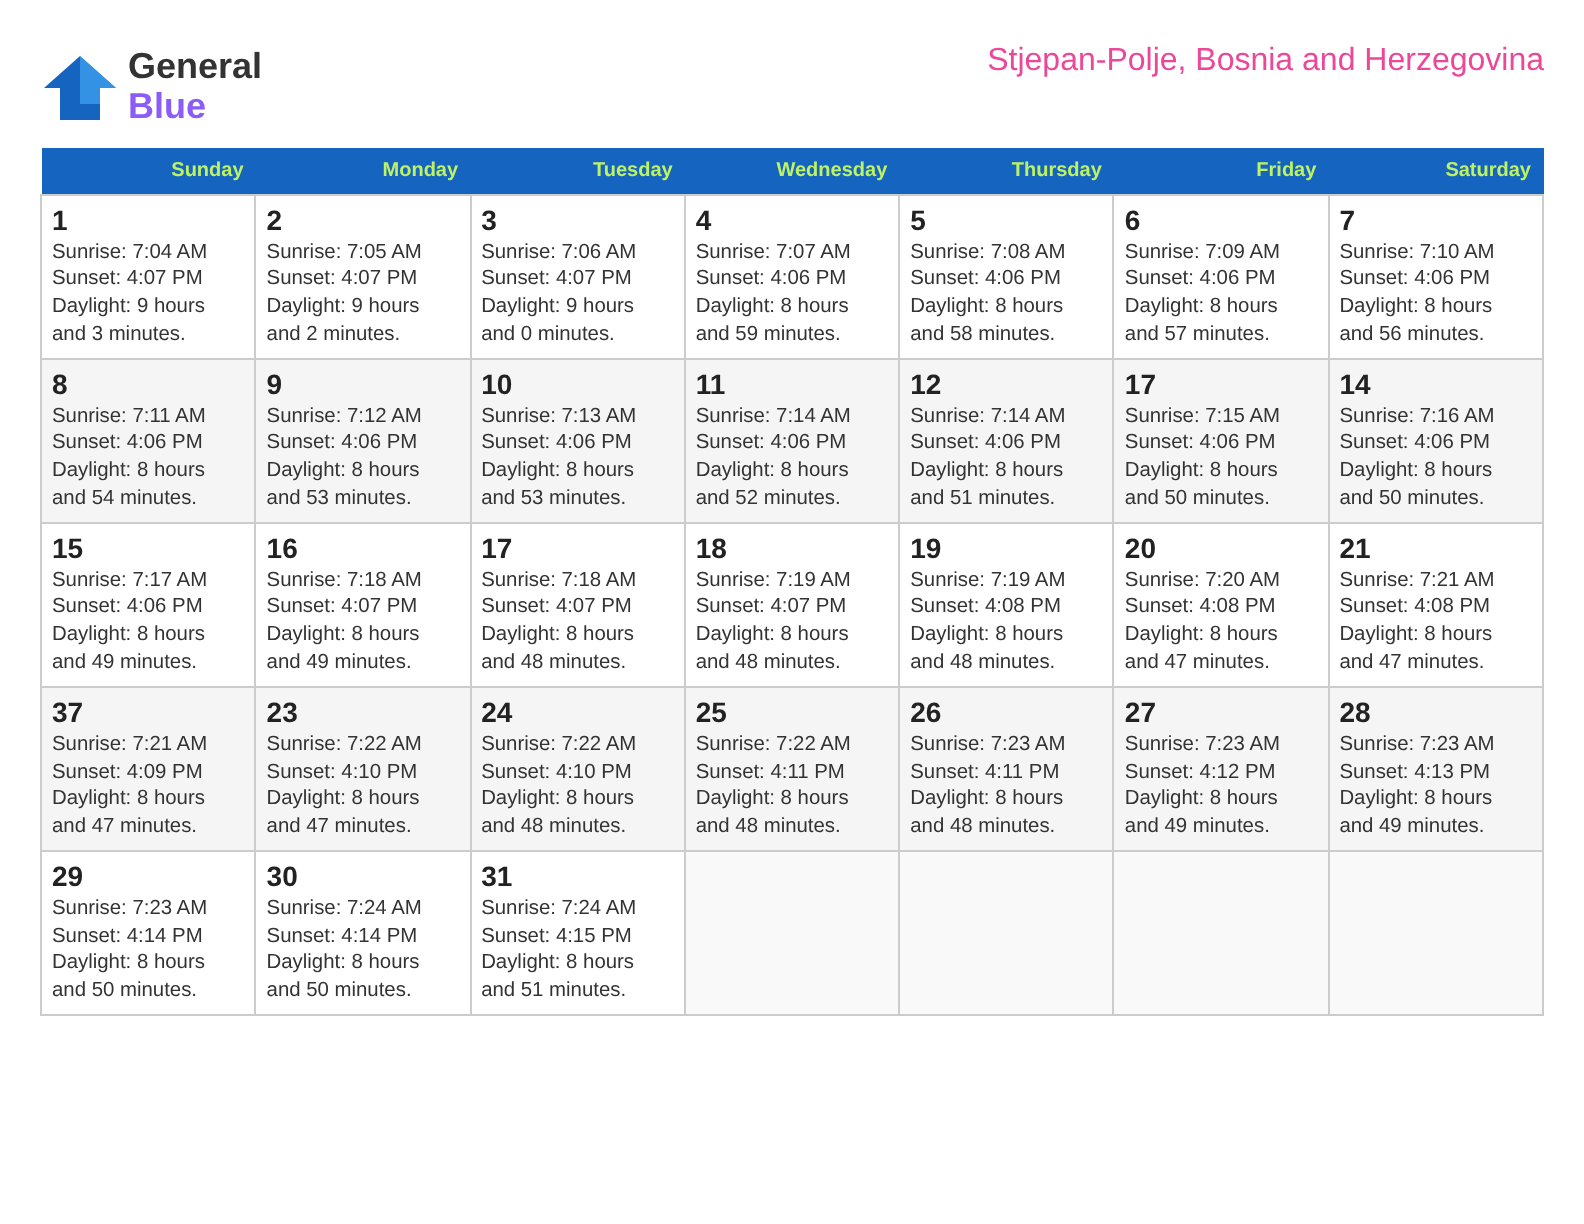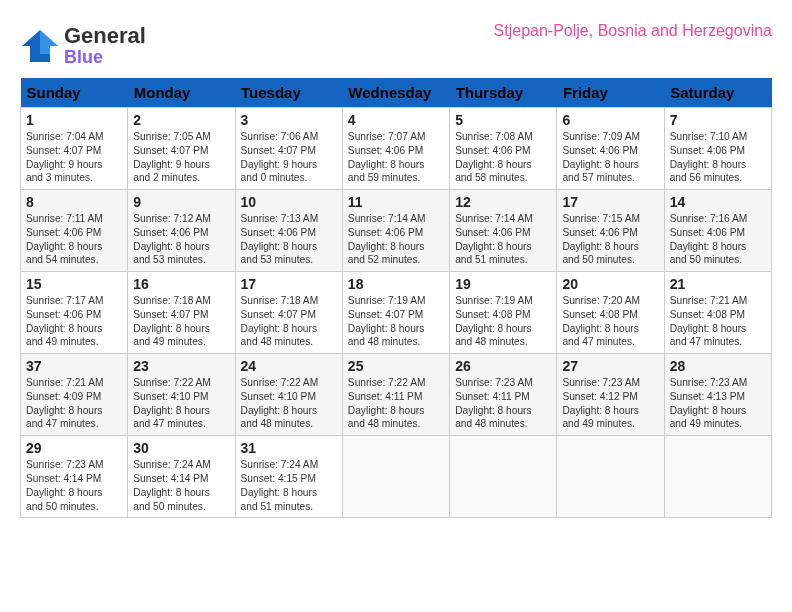--- a/index.html
+++ b/index.html
@@ -24,21 +24,21 @@
       display: flex;
       align-items: center;
       margin-top: 4px;
     }
     .logo-text {
       display: flex;
       flex-direction: column;
       line-height: 1.1;
     }
     .logo-general {
-      font-size: 22px;
+      font-size: 18px;
       font-weight: bold;
       color: #333;
     }
     .logo-blue {
       font-size: 18px;
       font-weight: bold;
       color: #8b5cf6;
     }
     .logo-icon {
       width: 40px;
@@ -59,24 +59,24 @@
       color: #ec4899;
       margin-top: 2px;
     }
     .calendar-table {
       width: 100%;
       border-collapse: collapse;
       font-size: 10.5px;
     }
     .calendar-table th {
       background-color: #1565c0;
-      color: #000000;
-      text-align: left;
+      color: #bef264;
+      text-align: right;
       padding: 6px 6px;
-      font-size: 15px;
+      font-size: 10px;
       font-weight: bold;
     }
     .calendar-table td {
       border: 1px solid #ccc;
       vertical-align: top;
       padding: 4px 5px;
       width: 107px;
       height: 80px;
       background: #fff;
     }

